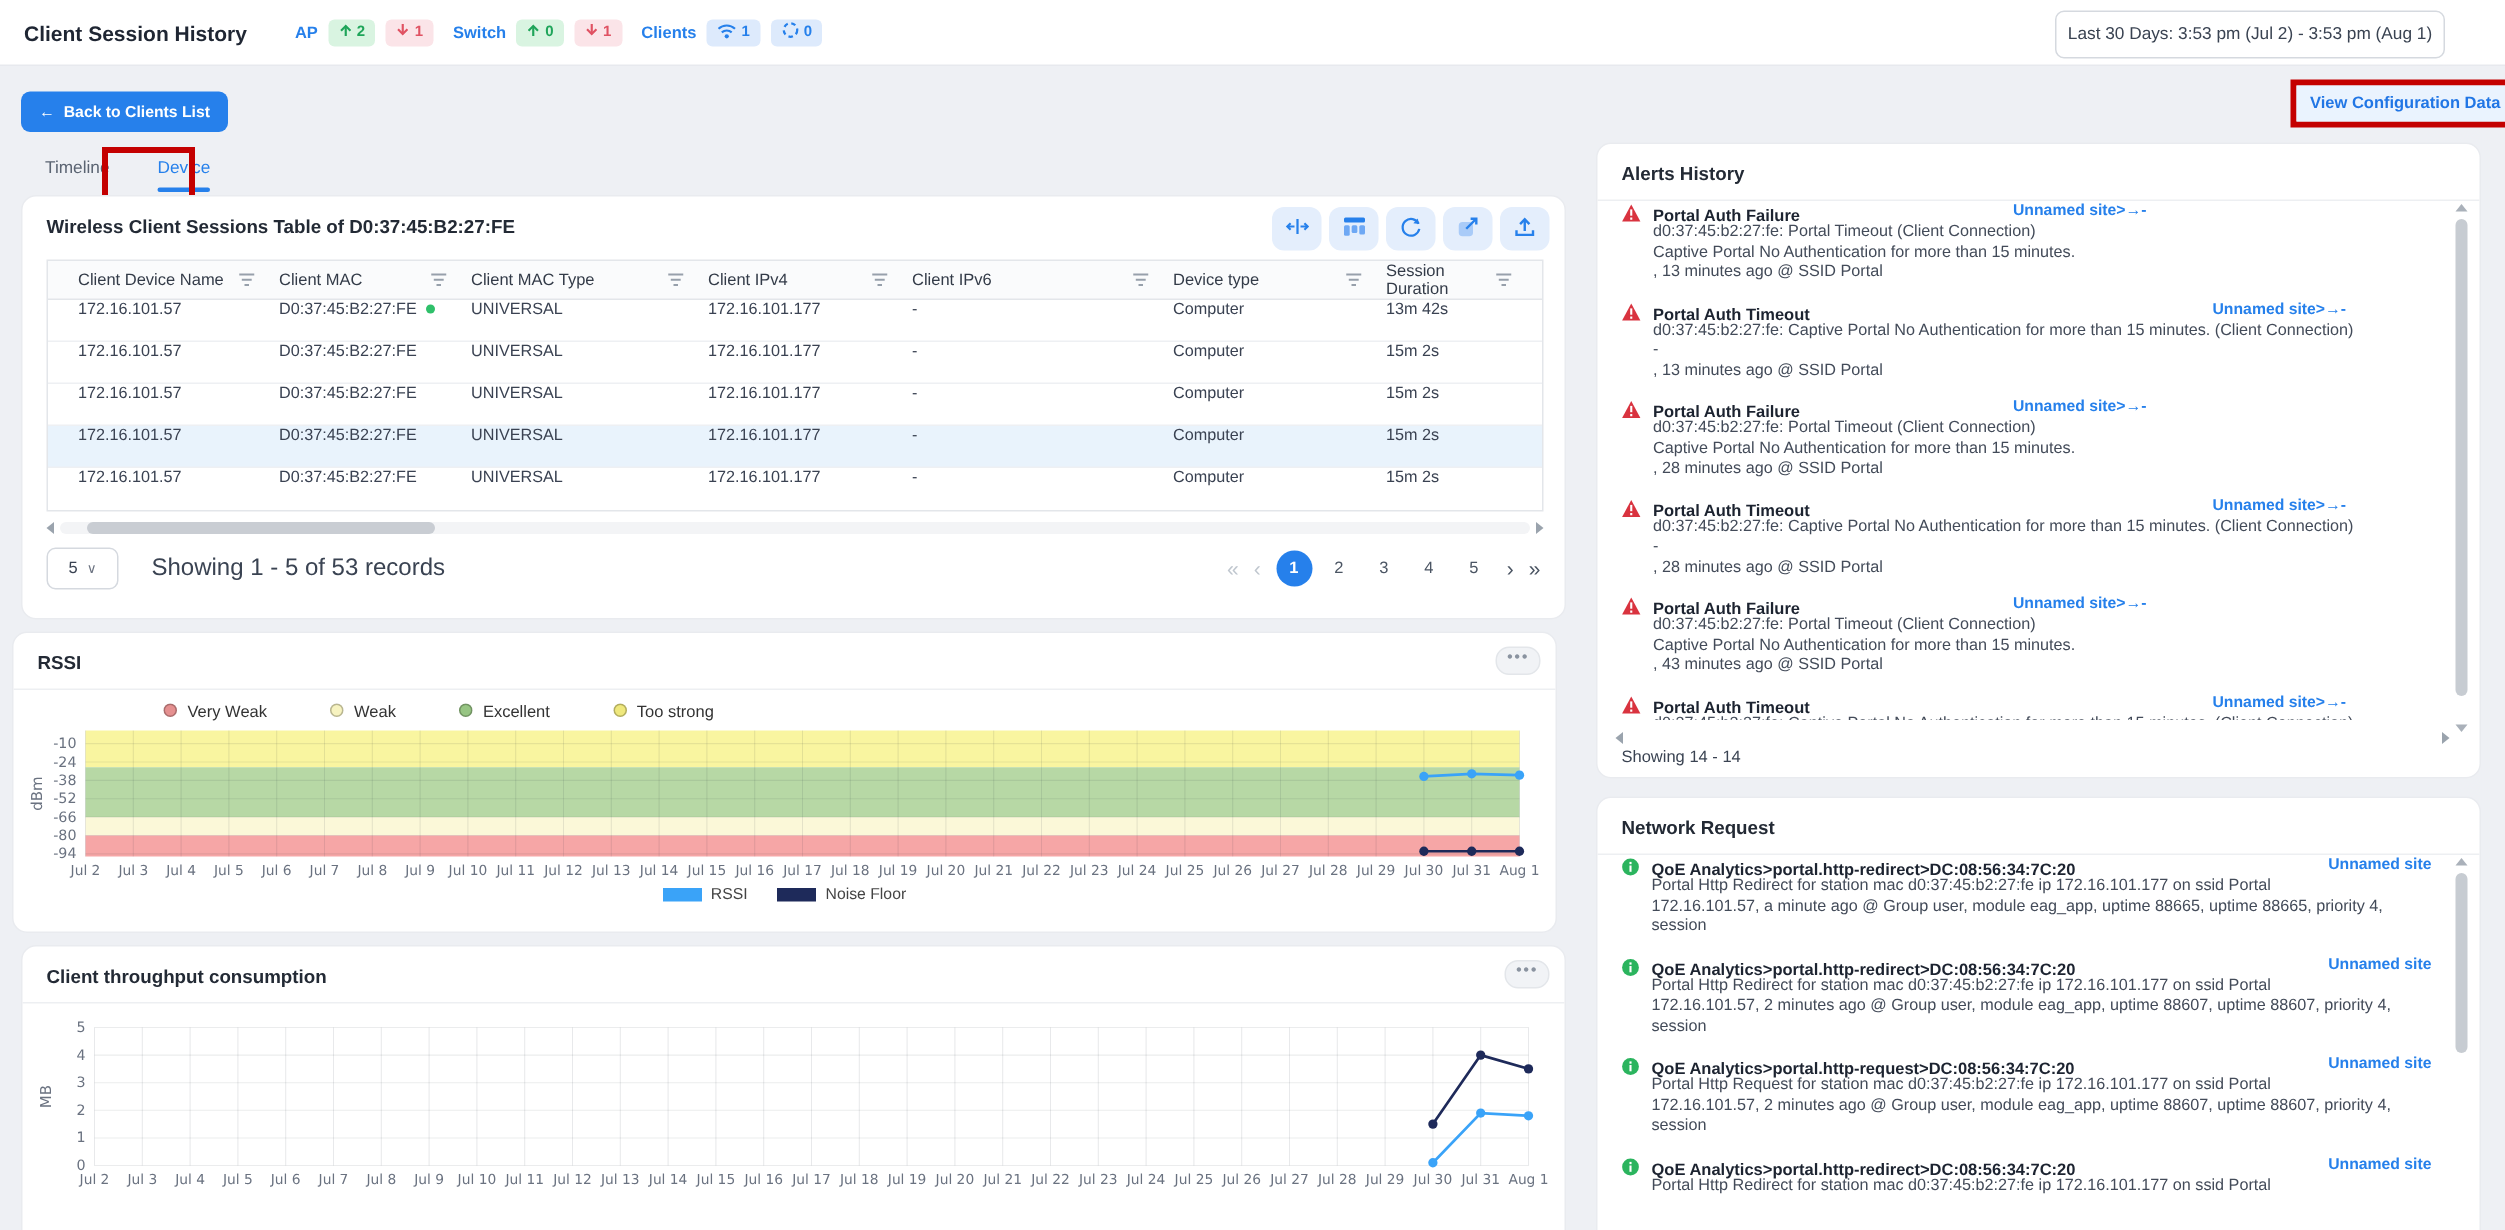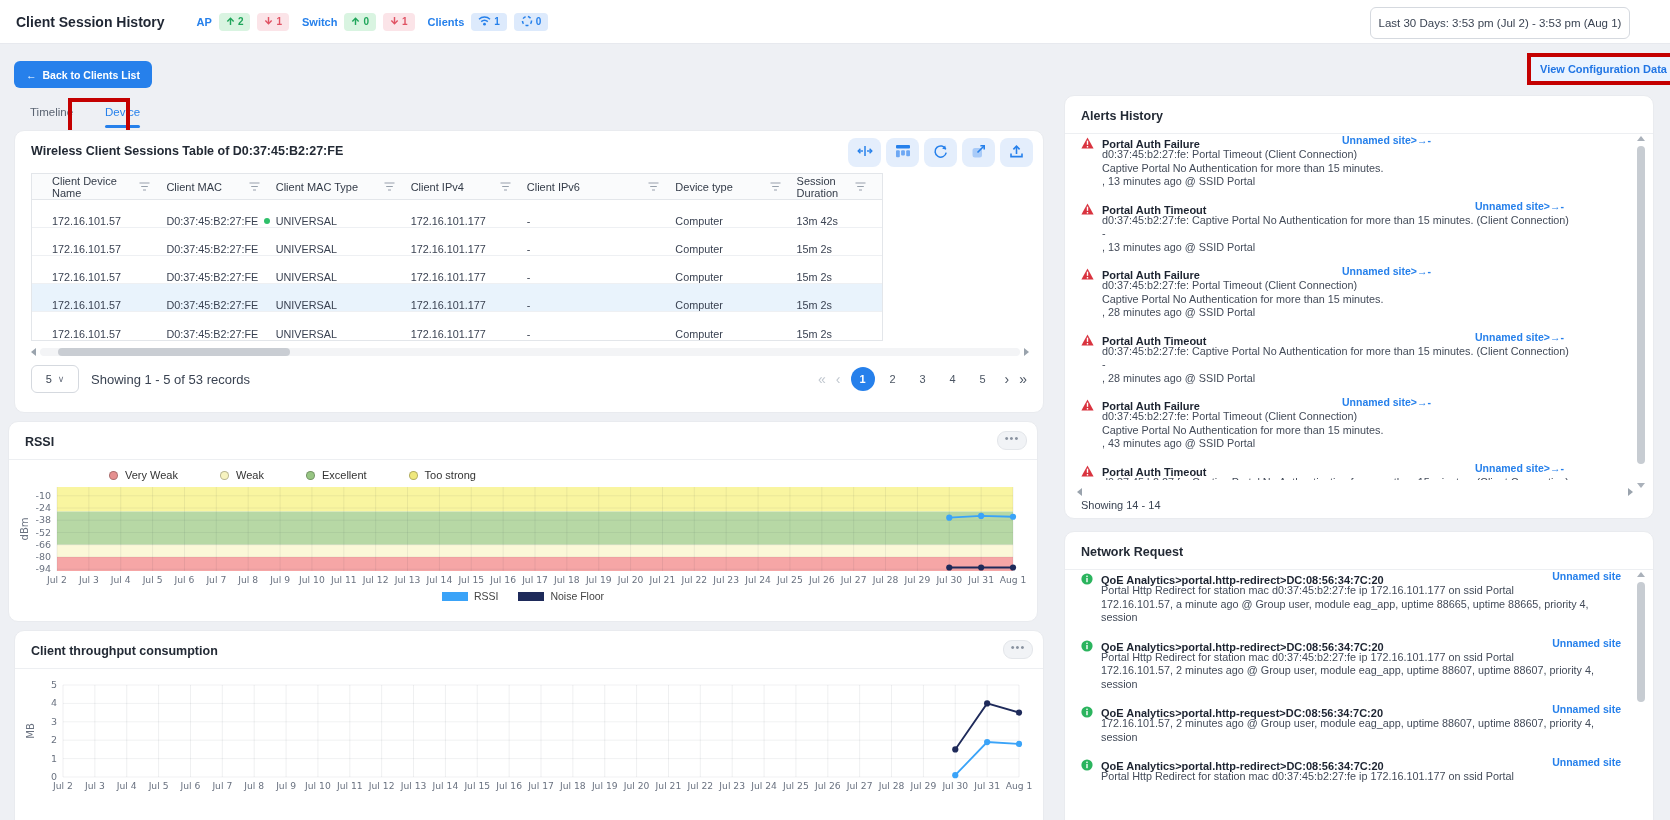--- a/index.html
+++ b/index.html
@@ -34,47 +34,47 @@
   #tpCard{left:14px;top:630px;width:1030px;height:240px}
   #alertsCard{left:1064px;top:95px;width:590px;height:424px}
   #eventsCard{left:1064px;top:531px;width:590px;height:340px}
   .card-title{font-size:12.5px;font-weight:bold;color:#232a35;padding:13px 16px 0}
   .card-hr{height:1px;background:#edeff2;margin-top:10px}
   .more-btn{position:absolute;right:10px;top:9px;width:28px;height:17px;background:#f1f3f6;border:1px solid #e3e6ea;
             border-radius:9px;color:#8a93a0;font-size:11px;line-height:13px;text-align:center;letter-spacing:1px;cursor:pointer}
   
   #tableToolbar{position:absolute;right:10px;top:7px;display:flex;gap:5px}
   .tool-btn{width:33px;height:29px;background:#e4eefc;border:none;border-radius:8px;display:flex;align-items:center;justify-content:center;cursor:pointer}
-  .tbl{position:absolute;left:16px;top:42px;width:852px;border:1px solid #e3e6ea;box-sizing:border-box}
+  .tbl{position:absolute;left:16px;top:42px;width:998px;border:1px solid #e3e6ea;box-sizing:border-box}
   .thead{display:flex;height:26px;background:#fafbfc;border-bottom:1px solid #e3e6ea;align-items:center;padding-left:20px;box-sizing:border-box}
   .th{display:flex;align-items:center;font-size:11px;color:#333b48;font-weight:500;box-sizing:border-box}
-  .trow{display:flex;height:28px;align-items:flex-end;border-bottom:1px solid #eef0f3;padding-left:20px;font-size:10.8px;color:#3a4252;background:#fff;box-sizing:border-box}
+  .trow{display:flex;height:28px;align-items:flex-start;border-bottom:1px solid #eef0f3;padding-left:20px;font-size:10.8px;color:#3a4252;background:#fff;box-sizing:border-box}
   .trow:last-child{border-bottom:none}
   .trow.hl{background:#e9f3fc}
   .td{box-sizing:border-box;display:flex;align-items:center}
   .c0{width:134px}.c1{width:128px}.c2{width:158px}.c3{width:136px}.c4{width:174px}.c5{width:142px}.c6{width:100px}
   .fic{margin-left:auto;margin-right:16px;display:inline-flex}
   .dot{width:6px;height:6px;border-radius:50%;background:#2fc06a;margin-left:6px}
   .hscroll{position:absolute;left:16px;top:216px;width:998px;height:9px;display:flex;align-items:center}
   .hs-track{flex:1;height:8px;background:#f3f4f6;border-radius:4px;margin:0 4px;position:relative}
   .hs-thumb{position:absolute;left:18px;top:0;height:8px;width:232px;background:#c9cdd3;border-radius:4px}
   .tri-l{width:0;height:0;border-top:4px solid transparent;border-bottom:4px solid transparent;border-right:5px solid #9aa3ad}
   .tri-r{width:0;height:0;border-top:4px solid transparent;border-bottom:4px solid transparent;border-left:5px solid #9aa3ad}
   .pgrow{position:absolute;left:16px;right:16px;top:233px;height:30px;display:flex;align-items:center}
   .pagesize{width:46px;height:26px;border:1px solid #d5d9df;border-radius:6px;display:flex;align-items:center;justify-content:center;gap:6px;font-size:11px;color:#3a4352;cursor:pointer;background:#fff}
   .caret{font-size:9px;color:#6b7280}
-  .showing{margin-left:12px;font-size:13px;color:#3a4352}
+  .showing{margin-left:22px;font-size:16px;color:#3a4352}
   .pager{margin-left:auto;display:flex;align-items:center;gap:10px}
   .nav{font-size:14px;cursor:pointer;line-height:1}
   .nav.dim{color:#c0c7cf}.nav.dark{color:#4b5563}
   .page{min-width:24px;height:24px;border-radius:50%;display:flex;align-items:center;justify-content:center;font-size:11px;color:#4b5563;cursor:pointer}
   .page.active{background:#2680eb;color:#fff;font-weight:bold}
   
   .band-legend{display:flex;gap:42px;margin:9px 0 0 100px;font-size:11px;color:#333;align-items:center}
-  .bl-item{display:flex;align-items:center;gap:7px}
+  .bl-item{display:flex;gap:7px}
   .bl-dot{width:9px;height:9px;border-radius:50%;border:1px solid rgba(0,0,0,.25);box-sizing:border-box}
   .chart-svg{display:block;margin-left:6px;margin-top:4px}
   #rssiChart text,#tpChart text{font-family:"DejaVu Sans",sans-serif;fill:#6a7280}
   .series-legend{display:flex;justify-content:center;gap:20px;font-size:10.5px;color:#444;margin-top:1px}
   .sl-item{display:flex;align-items:center;gap:6px}
   .sl-swatch{width:26px;height:9px;display:inline-block}
   
   .alerts-list{position:absolute;left:16px;right:32px;top:38px;height:346px;overflow:hidden}
   .alert-item{position:relative;display:flex;margin-bottom:11px}
   .alert-body{margin-left:8px;flex:1;position:relative;min-width:0}
@@ -684,20 +684,21 @@
         </div>
       </div>
       <div class="event-item">
         <span style="flex:0 0 12px;margin-top:1px"><svg width="12" height="12" viewBox="0 0 12 12">
             <circle cx="6" cy="6" r="5.6" fill="#2bb45e"></circle>
             <rect x="5.3" y="5" width="1.4" height="4.2" fill="#fff"></rect>
             <rect x="5.3" y="2.6" width="1.4" height="1.5" fill="#fff"></rect>
           </svg></span>
         <div class="event-body">
           <div class="event-title-row"><span class="event-title">QoE Analytics&gt;portal.http-request&gt;DC:08:56:34:7C:20</span><a class="event-link" href="#">Unnamed site</a></div>
+          <div class="event-line">Portal Http Request for station mac d0:37:45:b2:27:fe ip 172.16.101.177 on ssid Portal</div>
           <div class="event-line">172.16.101.57, 2 minutes ago @ Group user, module eag_app, uptime 88607, uptime 88607, priority 4,</div>
           <div class="event-line">session</div>
         </div>
       </div>
       <div class="event-item">
         <span style="flex:0 0 12px;margin-top:1px"><svg width="12" height="12" viewBox="0 0 12 12">
             <circle cx="6" cy="6" r="5.6" fill="#2bb45e"></circle>
             <rect x="5.3" y="5" width="1.4" height="4.2" fill="#fff"></rect>
             <rect x="5.3" y="2.6" width="1.4" height="1.5" fill="#fff"></rect>
           </svg></span>

